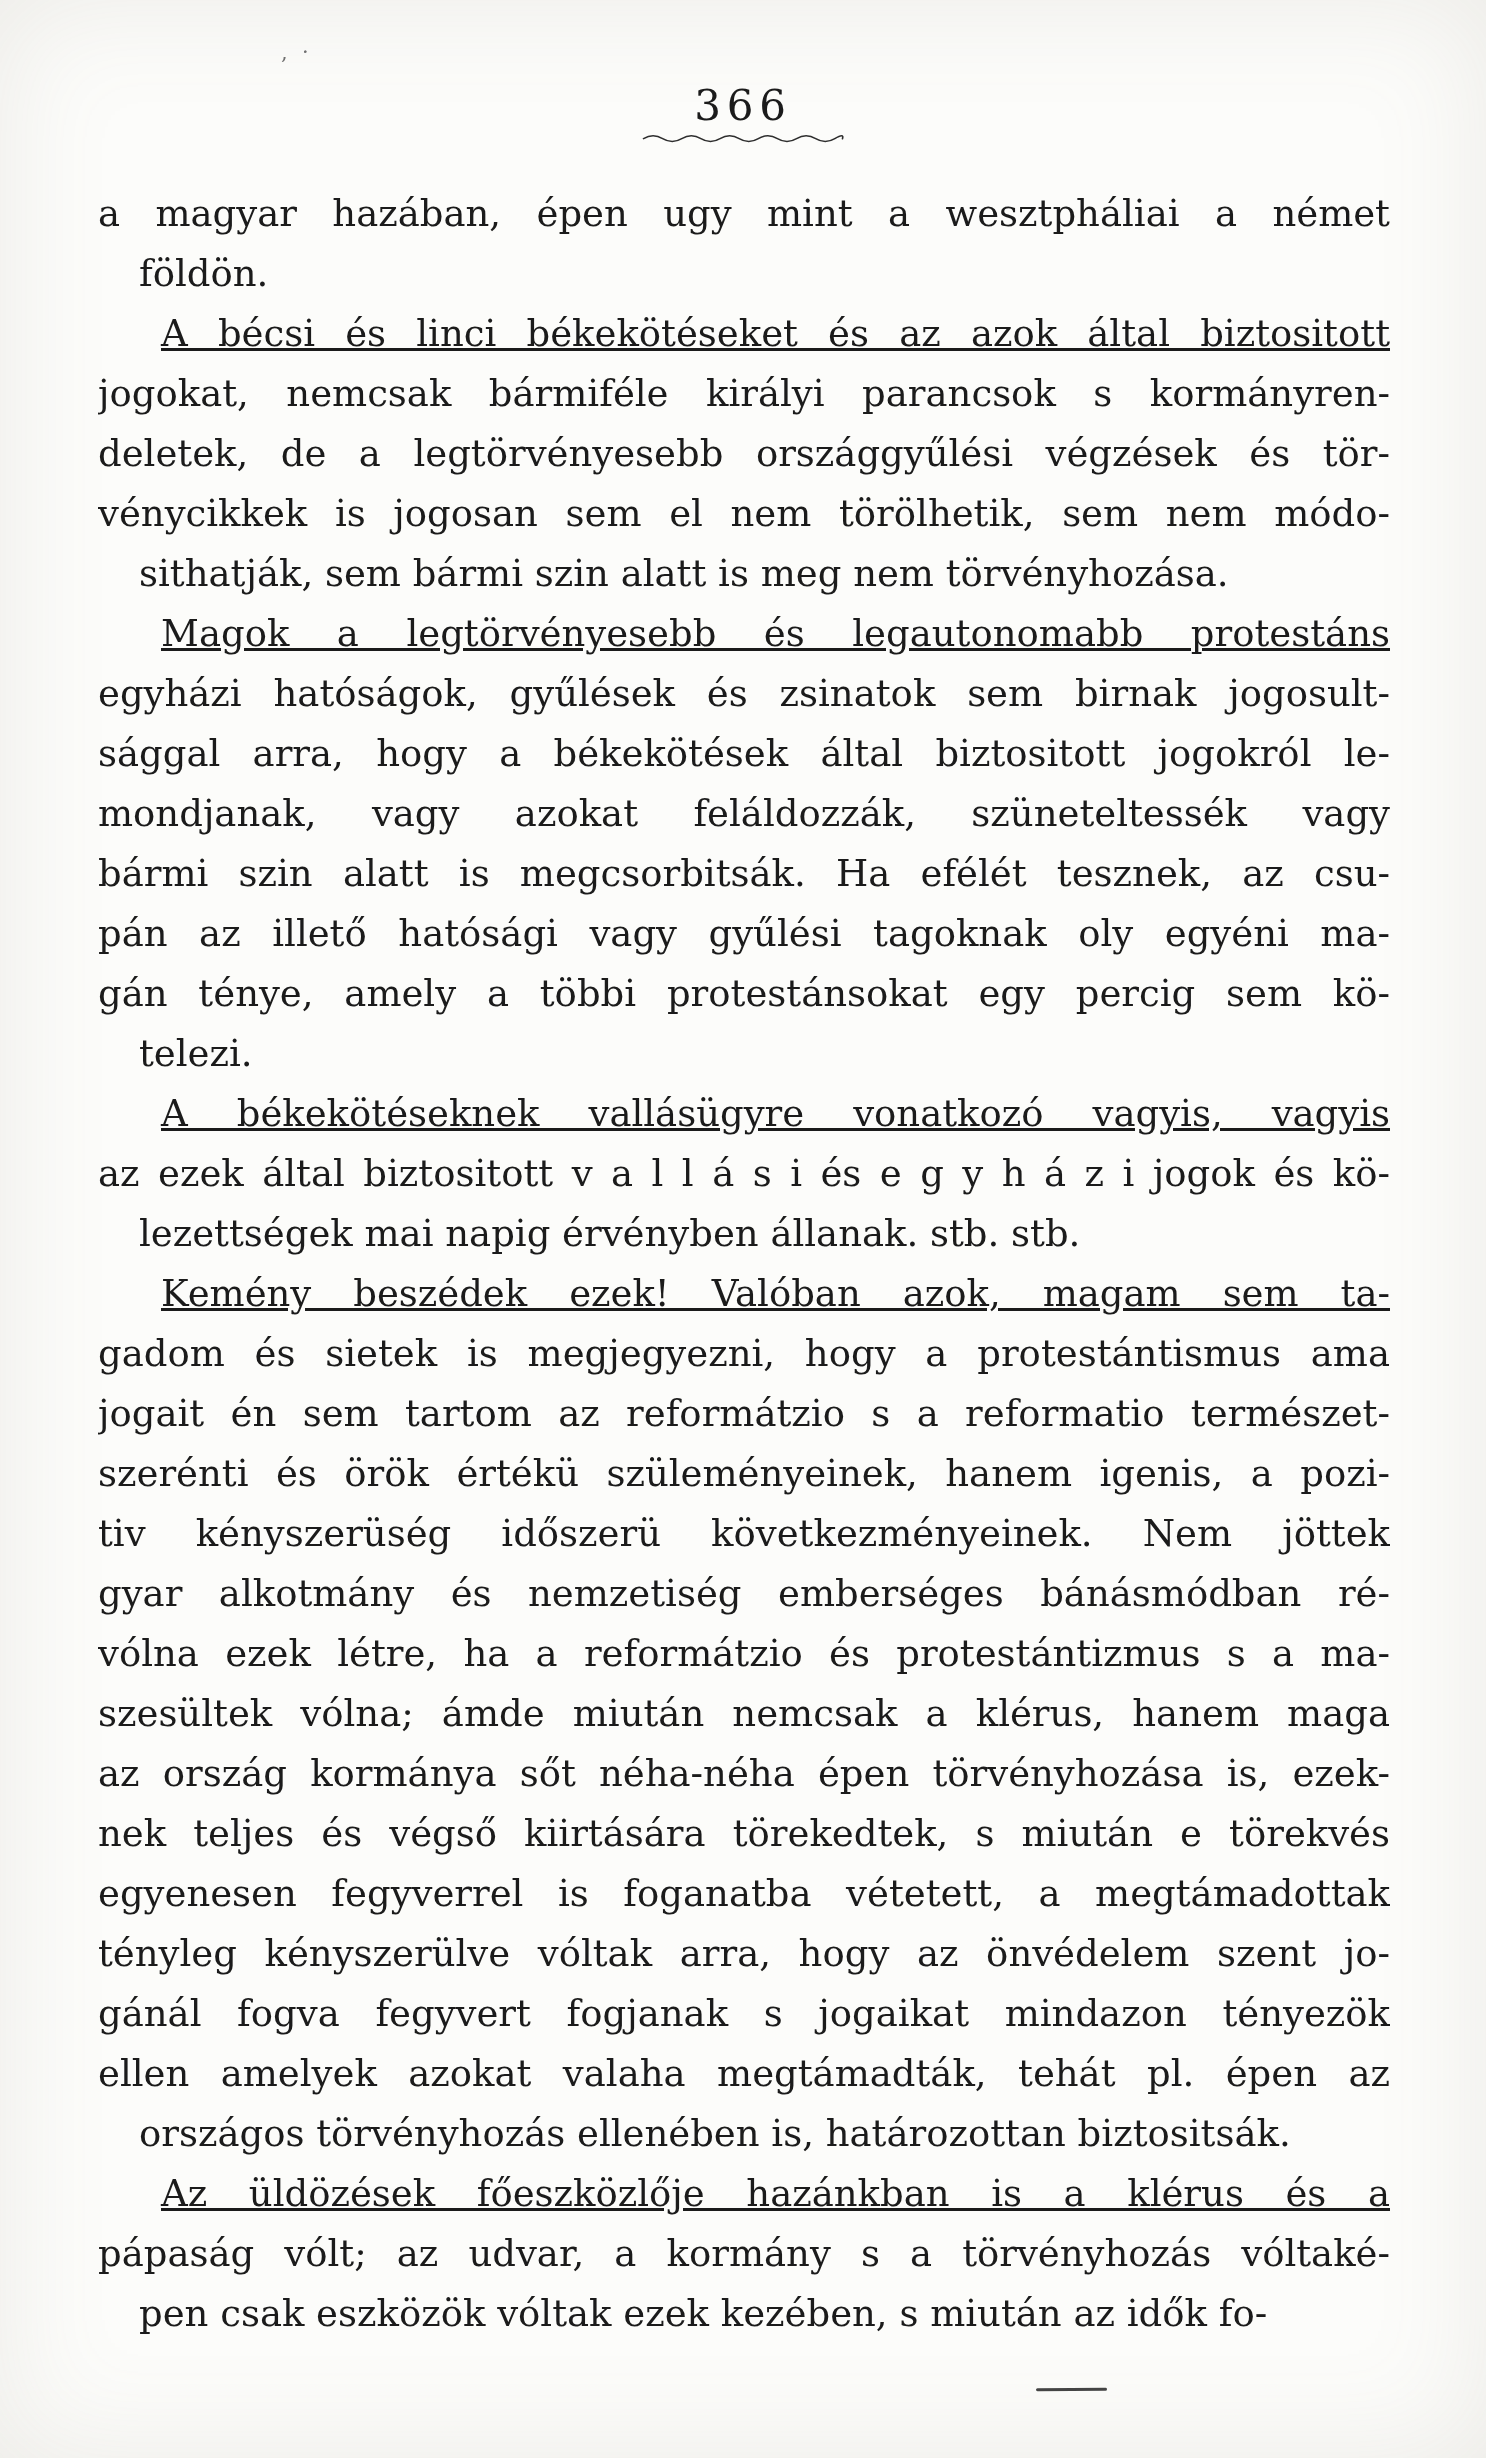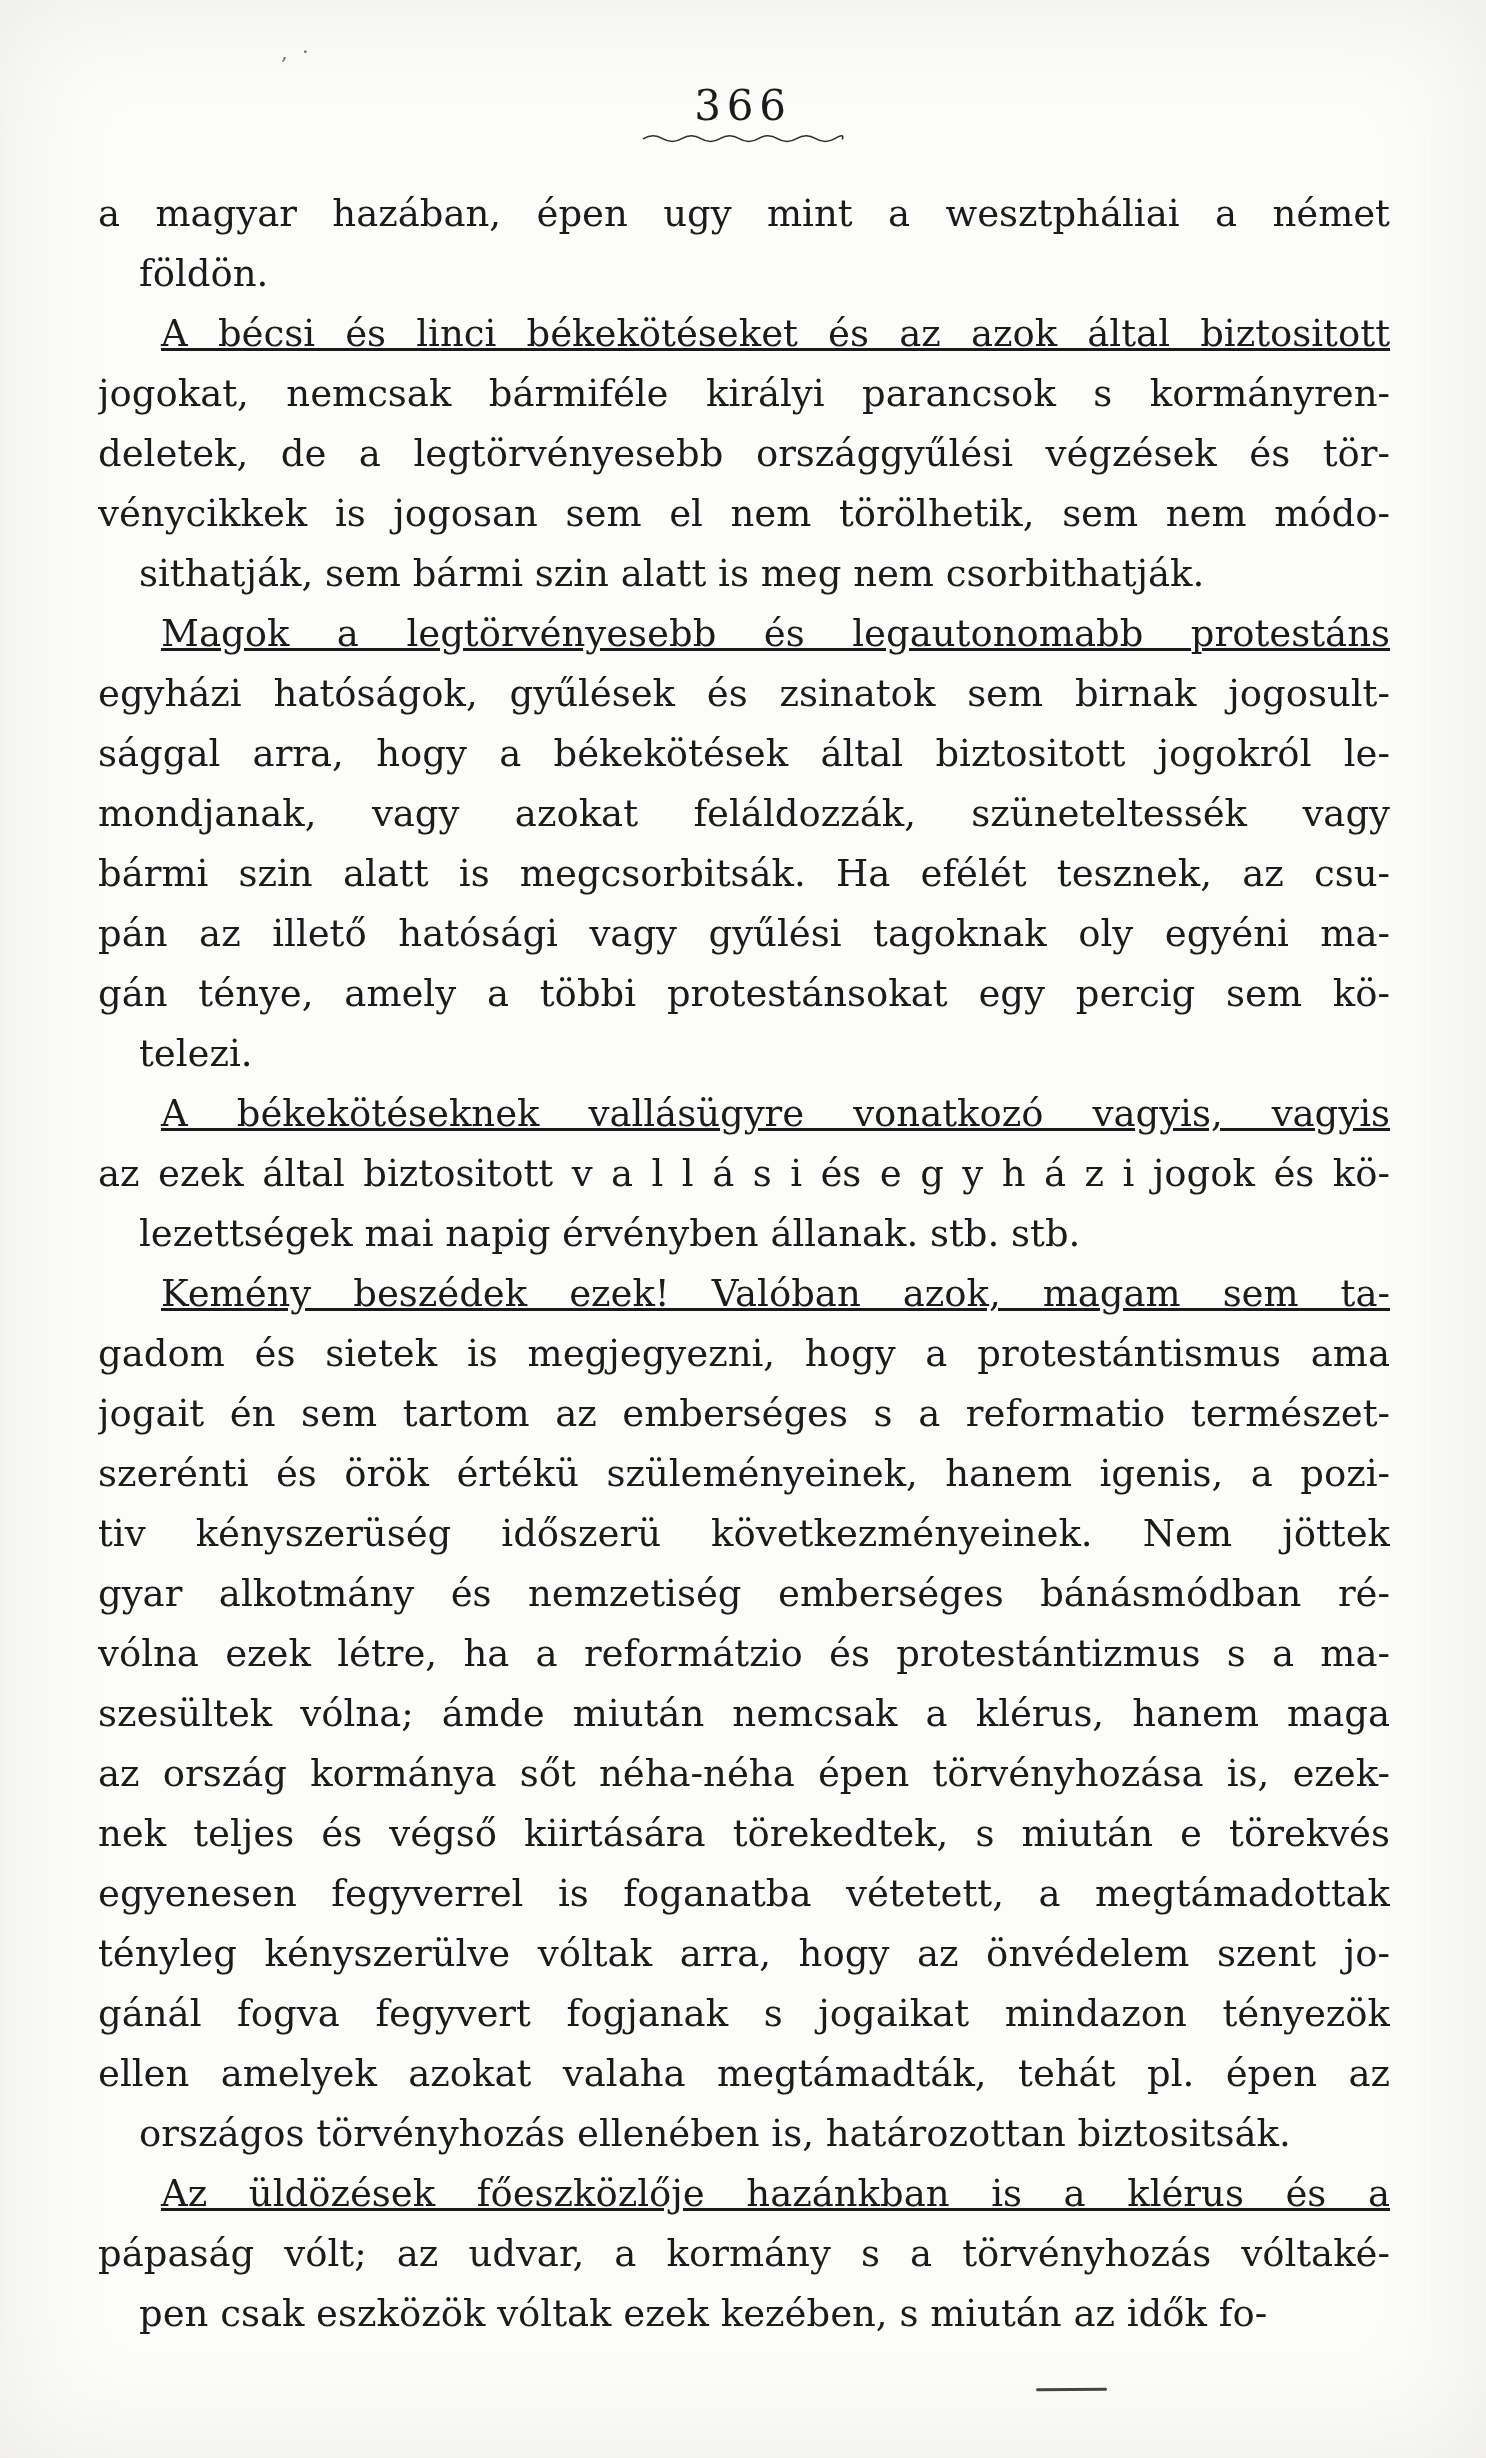--- a/index.html
+++ b/index.html
@@ -89,35 +89,35 @@
     </svg>
   </div>
 
   <div class="text-block">
       <div class="line">a magyar hazában, épen ugy mint a wesztpháliai a német</div>
       <div class="line last">földön.</div>
       <div class="line indent">A bécsi és linci békekötéseket és az azok által biztositott</div>
       <div class="line">jogokat, nemcsak bármiféle királyi parancsok s kormányren-</div>
       <div class="line">deletek, de a legtörvényesebb országgyűlési végzések és tör-</div>
       <div class="line">vénycikkek is jogosan sem el nem törölhetik, sem nem módo-</div>
-      <div class="line last">sithatják, sem bármi szin alatt is meg nem csorbithatják.</div>
+      <div class="line last">sithatják, sem bármi szin alatt is meg nem törvényhozása.</div>
       <div class="line indent">Magok a legtörvényesebb és legautonomabb protestáns</div>
       <div class="line">egyházi hatóságok, gyűlések és zsinatok sem birnak jogosult-</div>
       <div class="line">sággal arra, hogy a békekötések által biztositott jogokról le-</div>
       <div class="line">mondjanak, vagy azokat feláldozzák, szüneteltessék vagy</div>
       <div class="line">bármi szin alatt is megcsorbitsák. Ha efélét tesznek, az csu-</div>
       <div class="line">pán az illető hatósági vagy gyűlési tagoknak oly egyéni ma-</div>
       <div class="line">gán ténye, amely a többi protestánsokat egy percig sem kö-</div>
       <div class="line last">telezi.</div>
       <div class="line indent">A békekötéseknek vallásügyre vonatkozó vagyis, vagyis</div>
       <div class="line">az ezek által biztositott v a l l á s i és e g y h á z i jogok és kö-</div>
       <div class="line last">lezettségek mai napig érvényben állanak. stb. stb.</div>
       <div class="line indent">Kemény beszédek ezek! Valóban azok, magam sem ta-</div>
       <div class="line">gadom és sietek is megjegyezni, hogy a protestántismus ama</div>
-      <div class="line">jogait én sem tartom az emberséges s a reformatio természet-</div>
+      <div class="line">jogait én sem tartom az reformátzio s a reformatio természet-</div>
       <div class="line">szerénti és örök értékü szüleményeinek, hanem igenis, a pozi-</div>
       <div class="line">tiv kényszerüség időszerü következményeinek. Nem jöttek</div>
       <div class="line">gyar alkotmány és nemzetiség emberséges bánásmódban ré-</div>
       <div class="line">vólna ezek létre, ha a reformátzio és protestántizmus s a ma-</div>
       <div class="line">szesültek vólna; ámde miután nemcsak a klérus, hanem maga</div>
       <div class="line">az ország kormánya sőt néha-néha épen törvényhozása is, ezek-</div>
       <div class="line">nek teljes és végső kiirtására törekedtek, s miután e törekvés</div>
       <div class="line">egyenesen fegyverrel is foganatba vétetett, a megtámadottak</div>
       <div class="line">tényleg kényszerülve vóltak arra, hogy az önvédelem szent jo-</div>
       <div class="line">gánál fogva fegyvert fogjanak s jogaikat mindazon tényezök</div>

